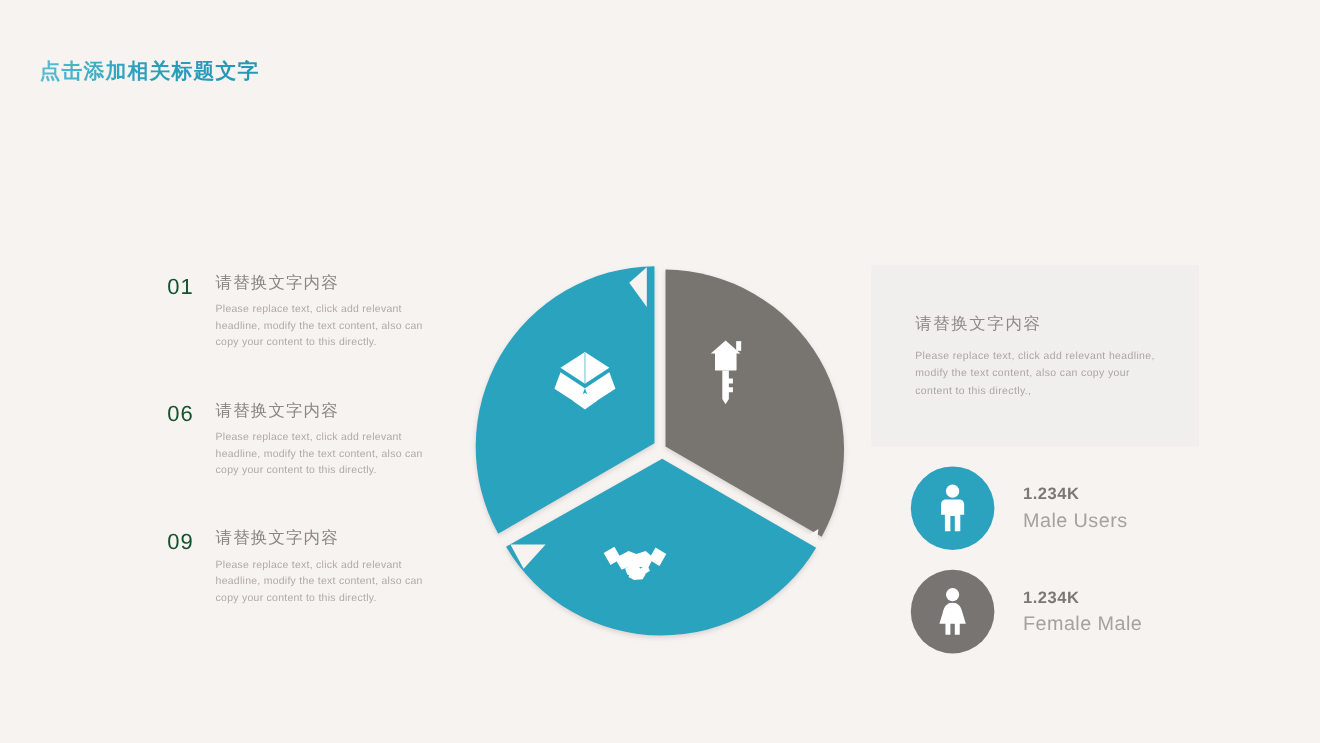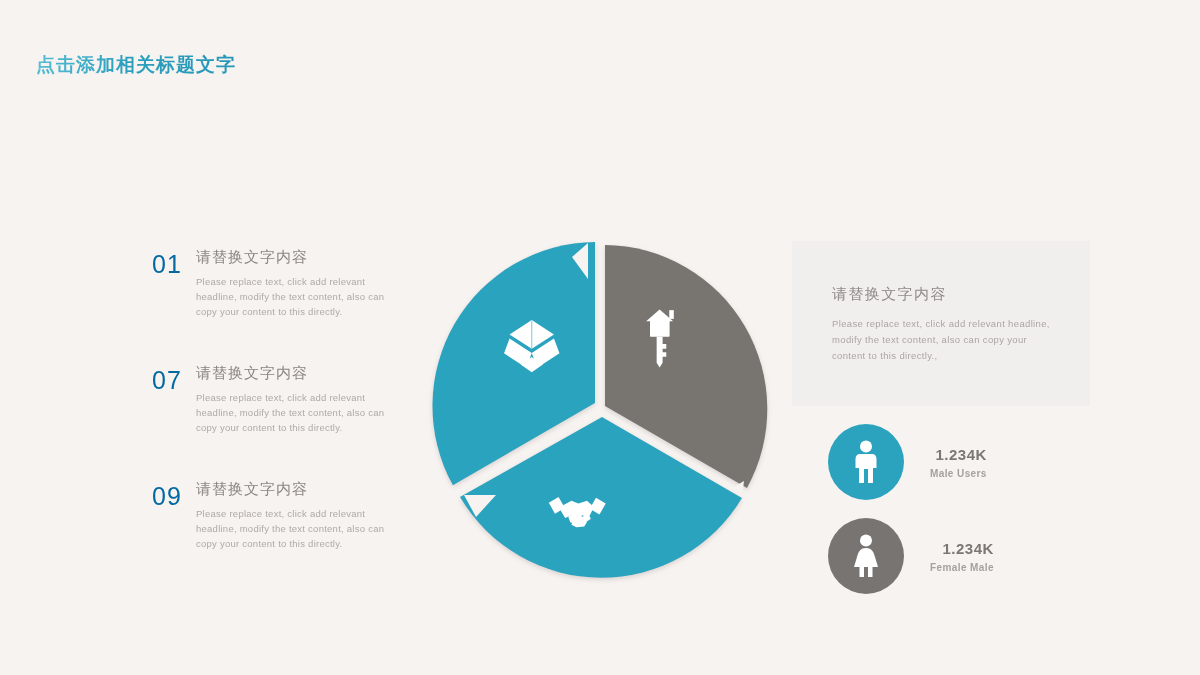--- a/index.html
+++ b/index.html
@@ -40,22 +40,22 @@
   }
   .list-item {
     position: relative;
     margin-bottom: 40px;
     min-height: 76px;
   }
   .item-number {
     position: absolute;
     left: 0;
     top: 2px;
-    font-size: 25px;
-    color: #0369a1;
+    font-size: 20px;
+    color: #14532d;
     letter-spacing: 1px;
     font-weight: normal;
   }
   .item-body {
     margin-left: 44px;
   }
   .item-heading {
     font-size: 15px;
     color: #8c8581;
     letter-spacing: 1px;
@@ -100,21 +100,20 @@
   
   #stats {
     position: absolute;
     left: 828px;
     top: 424px;
   }
   .stat-row {
     display: flex;
     align-items: center;
     margin-bottom: 18px;
-    text-align: right;
   }
   .stat-circle {
     width: 76px;
     height: 76px;
     border-radius: 50%;
     flex: 0 0 76px;
     display: flex;
     align-items: center;
     justify-content: center;
   }
@@ -122,24 +121,23 @@
   .stat-circle.gray { background: #787471; }
   .stat-text { margin-left: 26px; }
   .stat-value {
     font-size: 15px;
     font-weight: bold;
     color: #7d7773;
     letter-spacing: 0.5px;
     margin-bottom: 5px;
   }
   .stat-label {
-    font-size: 10px;
+    font-size: 18px;
     color: #a7a19d;
     letter-spacing: 0.4px;
-    font-weight: bold;
   }
 
   
   #pie-wrap {
     position: absolute;
     left: 420px;
     top: 227px;
     width: 360px;
     height: 360px;
   }
@@ -153,21 +151,21 @@
 
   <div class="list-item">
     <div class="item-number">01</div>
     <div class="item-body">
       <div class="item-heading">请替换文字内容</div>
       <div class="item-desc">Please replace text, click add relevant headline, modify the text content, also can copy your content to this directly.</div>
     </div>
   </div>
 
   <div class="list-item">
-    <div class="item-number">07</div>
+    <div class="item-number">06</div>
     <div class="item-body">
       <div class="item-heading">请替换文字内容</div>
       <div class="item-desc">Please replace text, click add relevant headline, modify the text content, also can copy your content to this directly.</div>
     </div>
   </div>
 
   <div class="list-item">
     <div class="item-number">09</div>
     <div class="item-body">
       <div class="item-heading">请替换文字内容</div>

